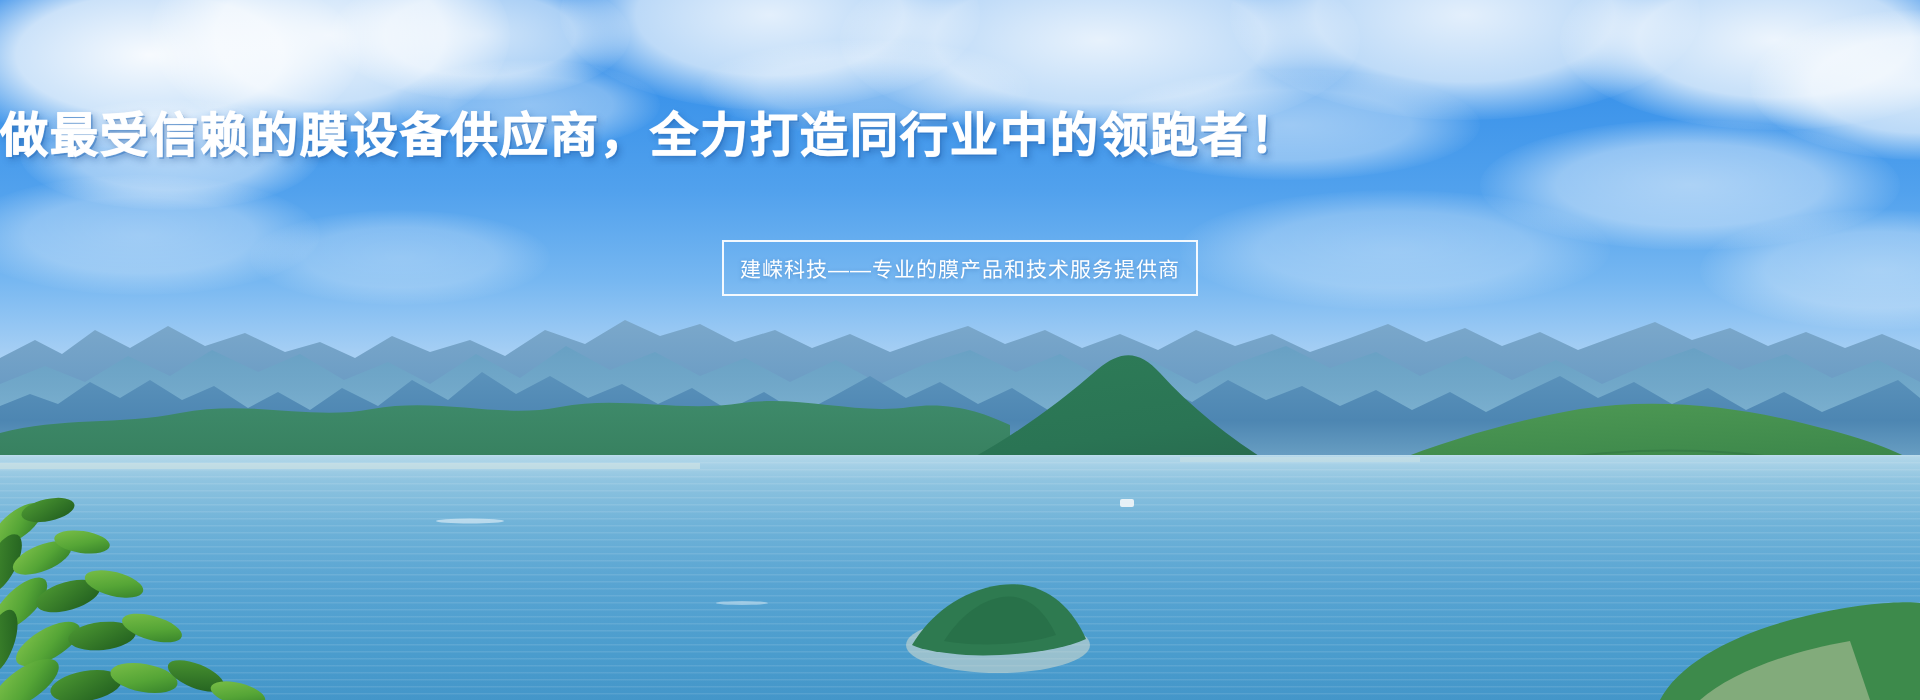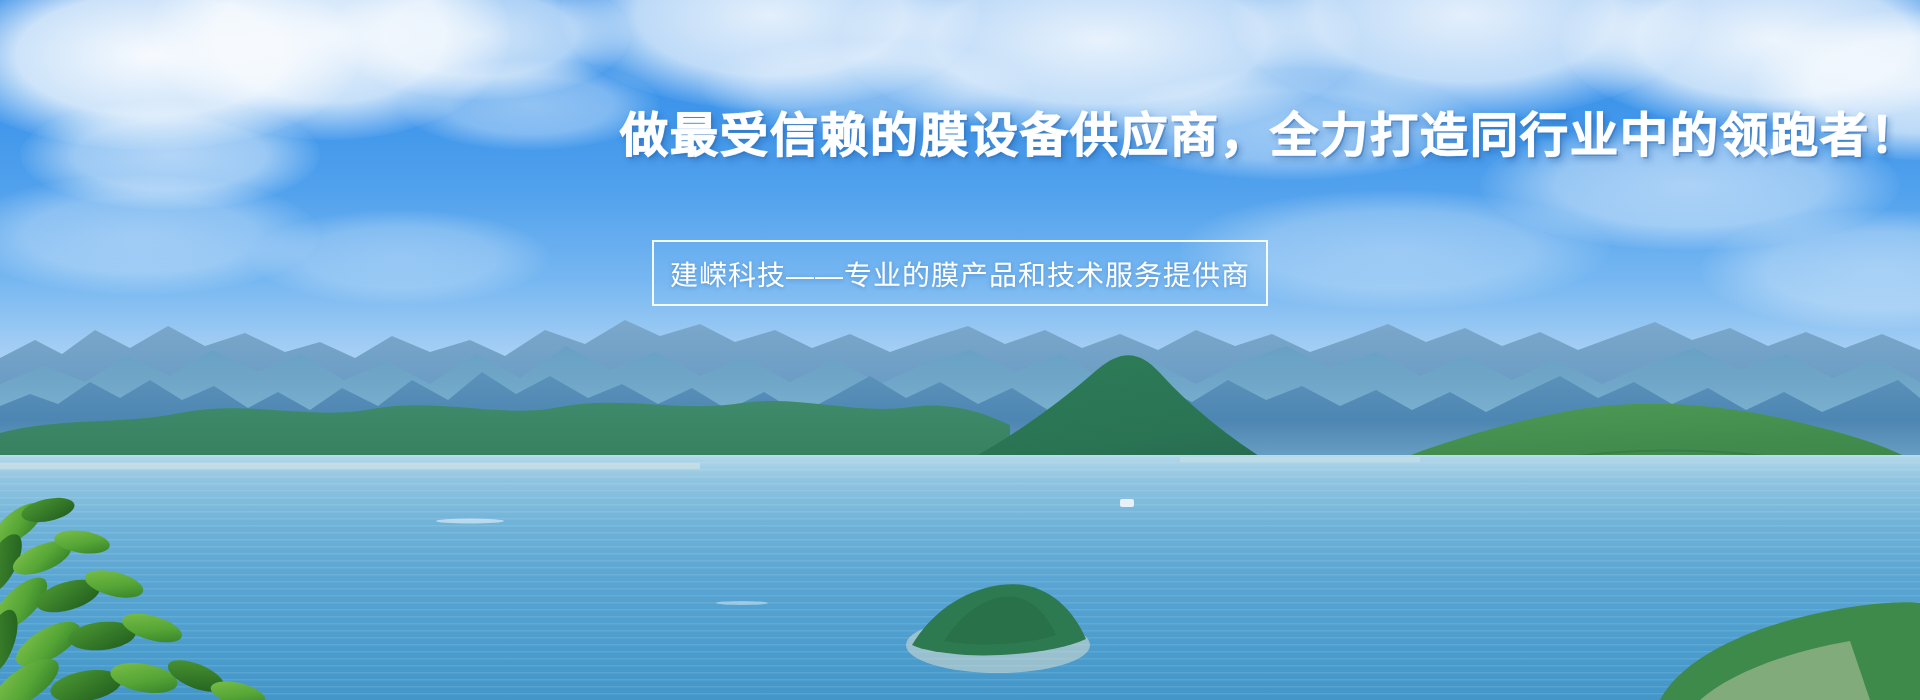--- a/index.html
+++ b/index.html
@@ -82,21 +82,21 @@
       rgba(255,255,255,.10) 0px, rgba(255,255,255,.10) 1px,
       rgba(255,255,255,0) 2px, rgba(255,255,255,0) 7px);
   }
 
   
   .leaves { position:absolute; left:-10px; bottom:-10px; width:330px; height:230px; }
 
   
   .content {
     position:absolute; left:0; top:0; width:1920px; height:700px;
-    text-align:right;
+    text-align:left;
     border-radius:7px;
   }
 
   .headline {
     position:absolute; left:0; top:96px; width:1920px;
     font-size:48px;
     font-weight:bold;
     letter-spacing:2px;
     color:#ffffff;
     white-space:nowrap;
@@ -118,21 +118,21 @@
   }
 
   .tagline-wrap {
     position:absolute; left:0; top:240px; width:1920px;
     display:flex; justify-content:center;
   }
   .tagline {
     display:inline-block;
     border:2px solid rgba(255,255,255,.92);
     padding:11px 16px;
-    font-size:28px;
+    font-size:21px;
     letter-spacing:1px;
     color:#ffffff;
     white-space:nowrap;
     text-shadow:0 1px 4px rgba(30,90,160,.40);
   }
 </style>
 </head>
 <body>
 
 <div class="banner">

